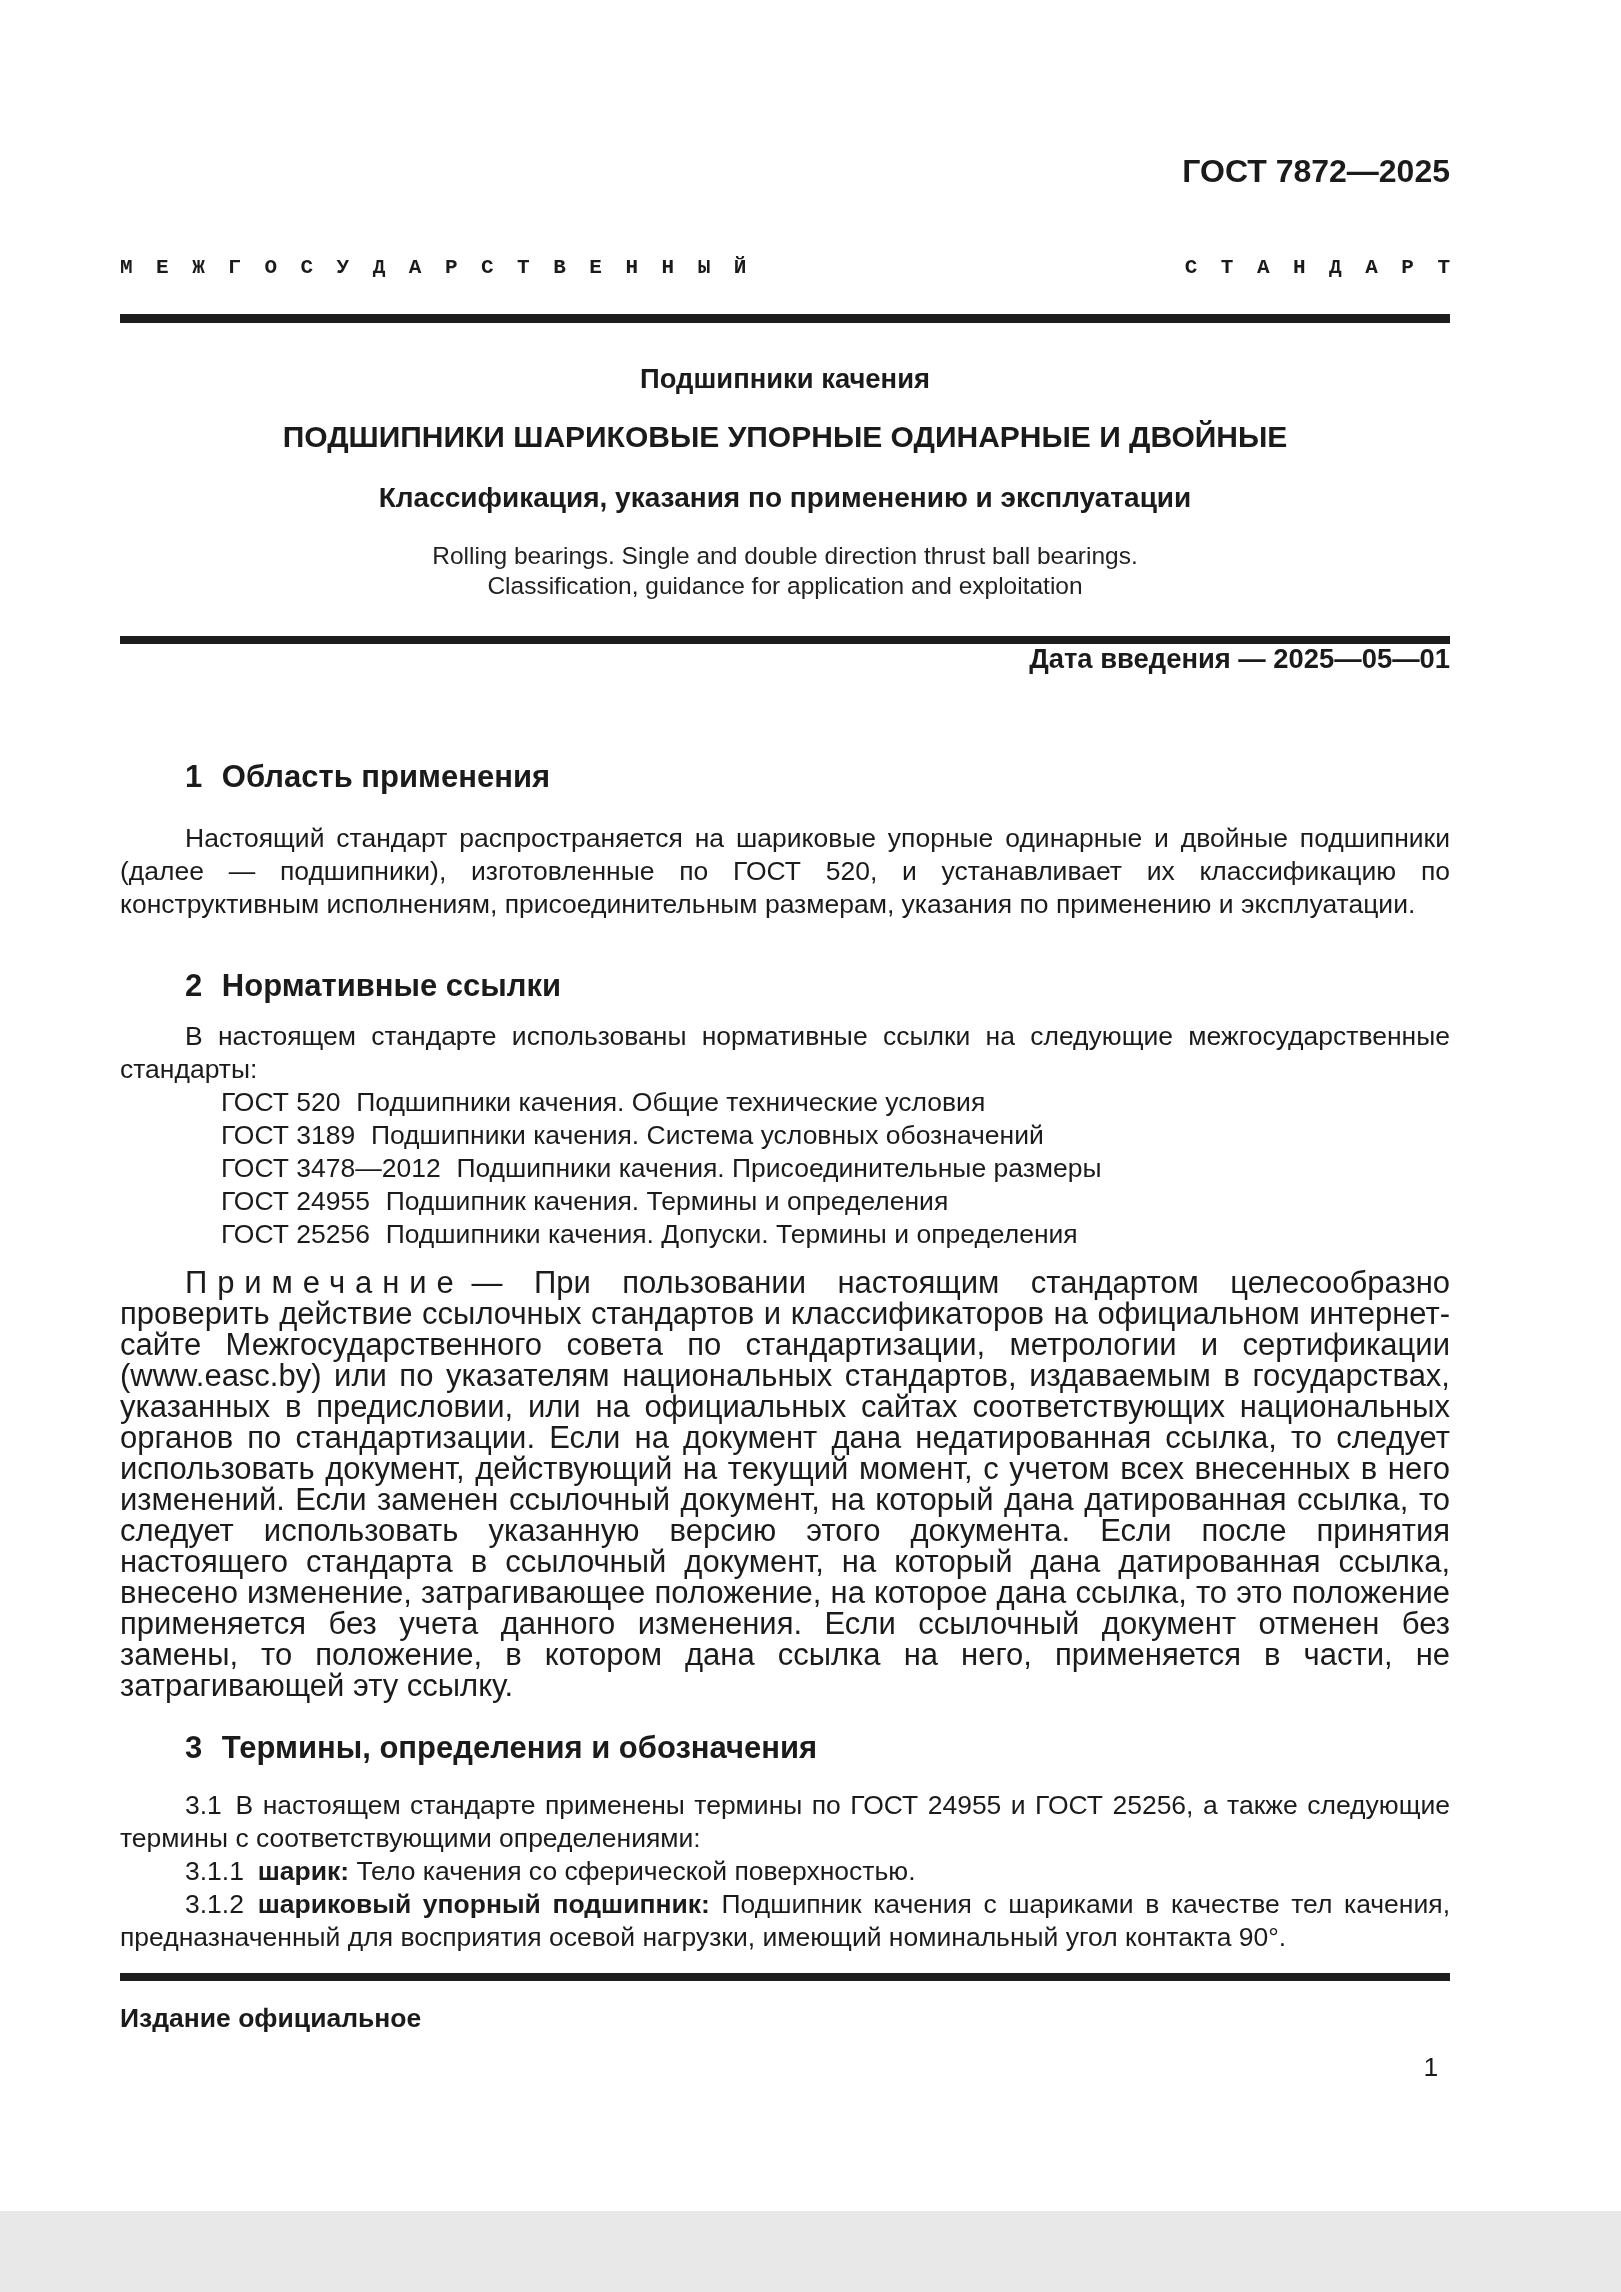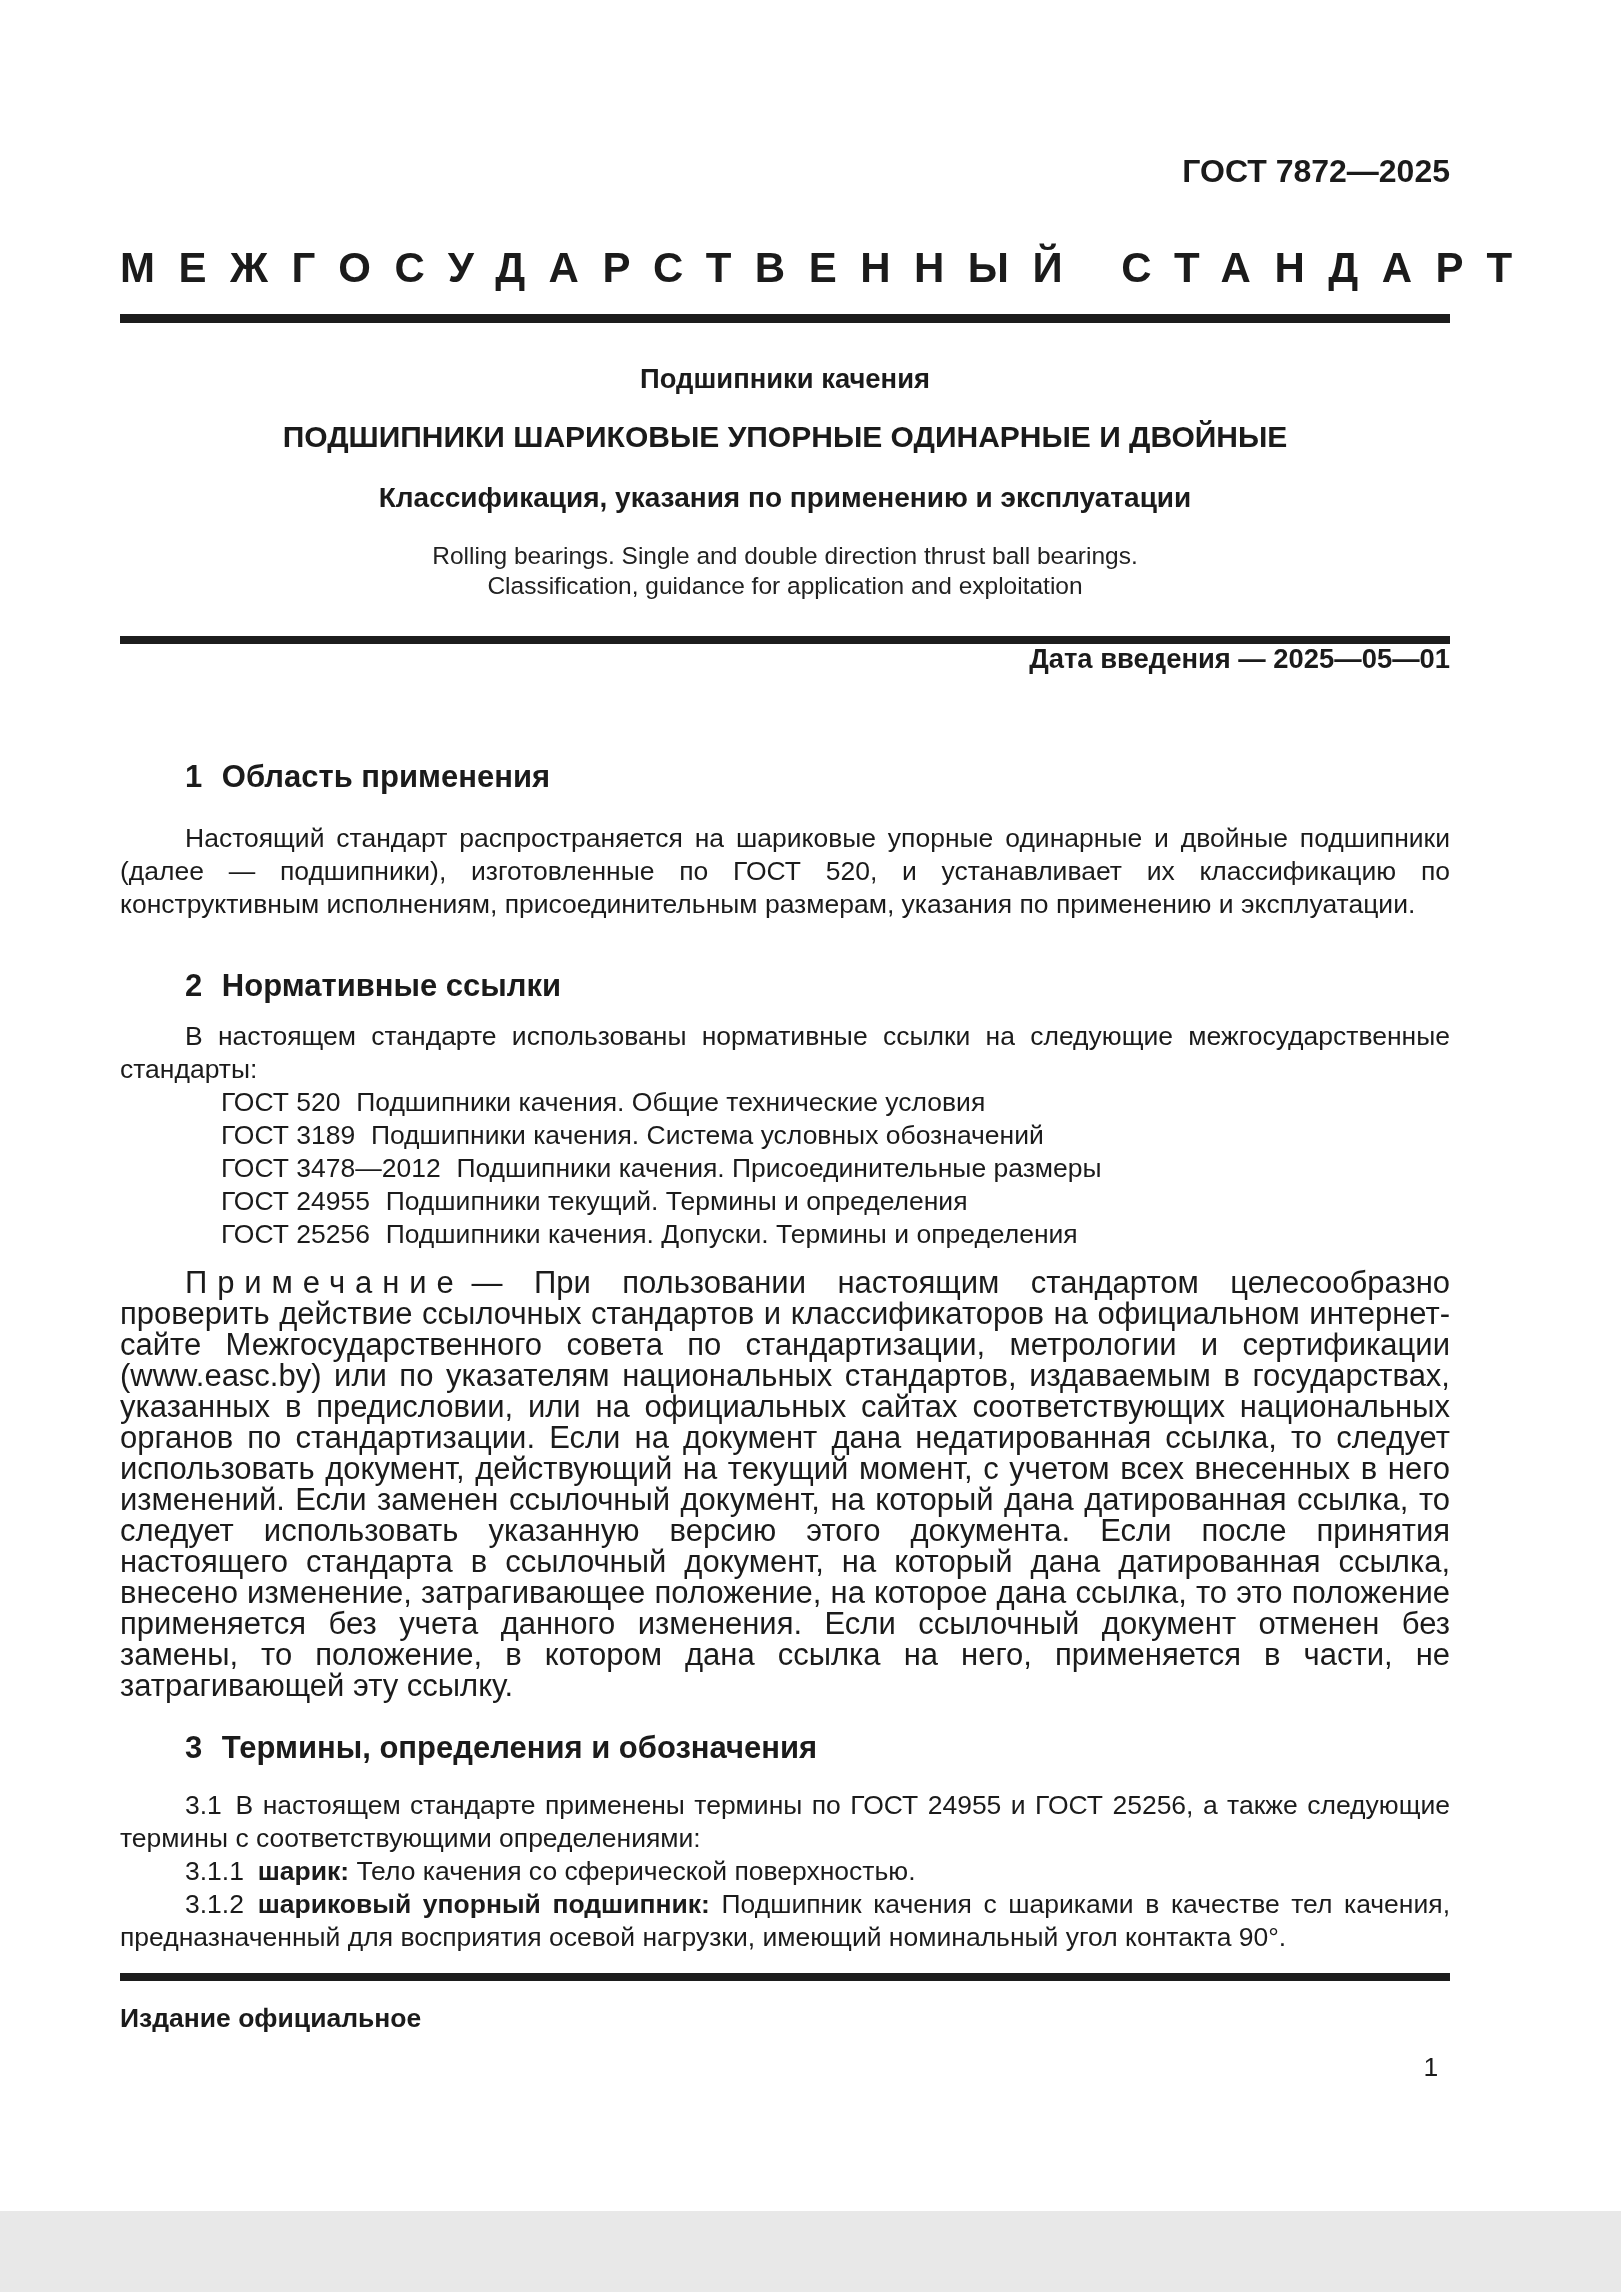--- a/index.html
+++ b/index.html
@@ -19,27 +19,28 @@
   
   .doc-code {
     text-align: right;
     font-weight: bold;
     font-size: 32px;
     line-height: 32px;
   }
   .std-type {
     margin-top: 63px;
     font-weight: bold;
-    font-size: 42px;
+    font-size: 21px;
     line-height: 35px;
     letter-spacing: 23.5px;
     margin-right: -23.5px;
     text-align: justify;
     text-align-last: justify;
     white-space: nowrap;
+    font-family: Liberation Mono, monospace;
   }
   .rule {
     background: #1d1d1d;
     height: 8.8px;
     border: none;
   }
   .rule-top { margin-top: 29px; }
 
   
   .group-title {
@@ -152,21 +153,21 @@
 
   <h2 class="sect sect-first"><span class="sect-num">1</span><span>Область применения</span></h2>
   <p class="body after-head">Настоящий стандарт распространяется на шариковые упорные одинарные и двойные подшипники (далее — подшипники), изготовленные по ГОСТ 520, и устанавливает их классификацию по конструктивным исполнениям, присоединительным размерам, указания по применению и эксплуатации.</p>
 
   <h2 class="sect"><span class="sect-num">2</span><span>Нормативные ссылки</span></h2>
   <p class="body after-head-sm">В настоящем стандарте использованы нормативные ссылки на следующие межгосударственные стандарты:</p>
 
   <p class="body"><span class="ref-code">ГОСТ 520</span><span>Подшипники качения. Общие технические условия</span></p>
   <p class="body"><span class="ref-code">ГОСТ 3189</span><span>Подшипники качения. Система условных обозначений</span></p>
   <p class="body"><span class="ref-code">ГОСТ 3478—2012</span><span>Подшипники качения. Присоединительные размеры</span></p>
-  <p class="body"><span class="ref-code">ГОСТ 24955</span><span>Подшипники текущий. Термины и определения</span></p>
+  <p class="body"><span class="ref-code">ГОСТ 24955</span><span>Подшипник качения. Термины и определения</span></p>
   <p class="body"><span class="ref-code">ГОСТ 25256</span><span>Подшипники качения. Допуски. Термины и определения</span></p>
 
   <p class="note"><span class="note-label">Примечание</span><span class="note-dash">—</span> <span>При пользовании настоящим стандартом целесообразно проверить действие ссылочных стандартов и классификаторов на официальном интернет-сайте Межгосударственного совета по стандартизации, метрологии и сертификации (www.easc.by) или по указателям национальных стандартов, издаваемым в государствах, указанных в предисловии, или на официальных сайтах соответствующих национальных органов по стандартизации. Если на документ дана недатированная ссылка, то следует использовать документ, действующий на текущий момент, с учетом всех внесенных в него изменений. Если заменен ссылочный документ, на который дана датированная ссылка, то следует использовать указанную версию этого документа. Если после принятия настоящего стандарта в ссылочный документ, на который дана датированная ссылка, внесено изменение, затрагивающее положение, на которое дана ссылка, то это положение применяется без учета данного изменения. Если ссылочный документ отменен без замены, то положение, в котором дана ссылка на него, применяется в части, не затрагивающей эту ссылку.</span></p>
 
   <h2 class="sect sect-third"><span class="sect-num">3</span><span>Термины, определения и обозначения</span></h2>
   <p class="body after-head-t"><span class="clause-num">3.1</span><span>В настоящем стандарте применены термины по ГОСТ 24955 и ГОСТ 25256, а также следующие термины с соответствующими определениями:</span></p>
 
   <p class="body"><span class="clause-num">3.1.1</span><span class="term-name">шарик:</span> <span>Тело качения со сферической поверхностью.</span></p>
   <p class="body"><span class="clause-num">3.1.2</span><span class="term-name">шариковый упорный подшипник:</span> <span>Подшипник качения с шариками в качестве тел качения, предназначенный для восприятия осевой нагрузки, имеющий номинальный угол контакта 90°.</span></p>
 

